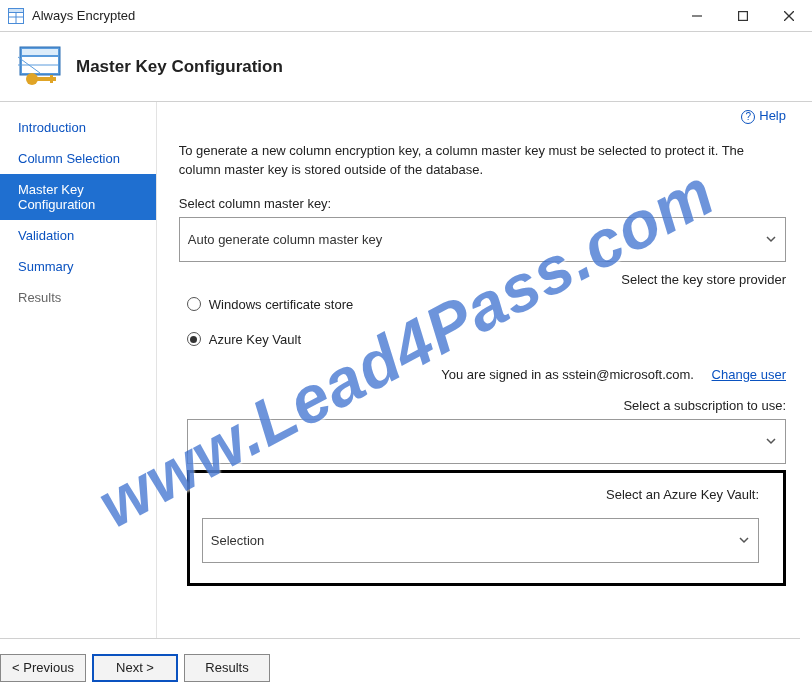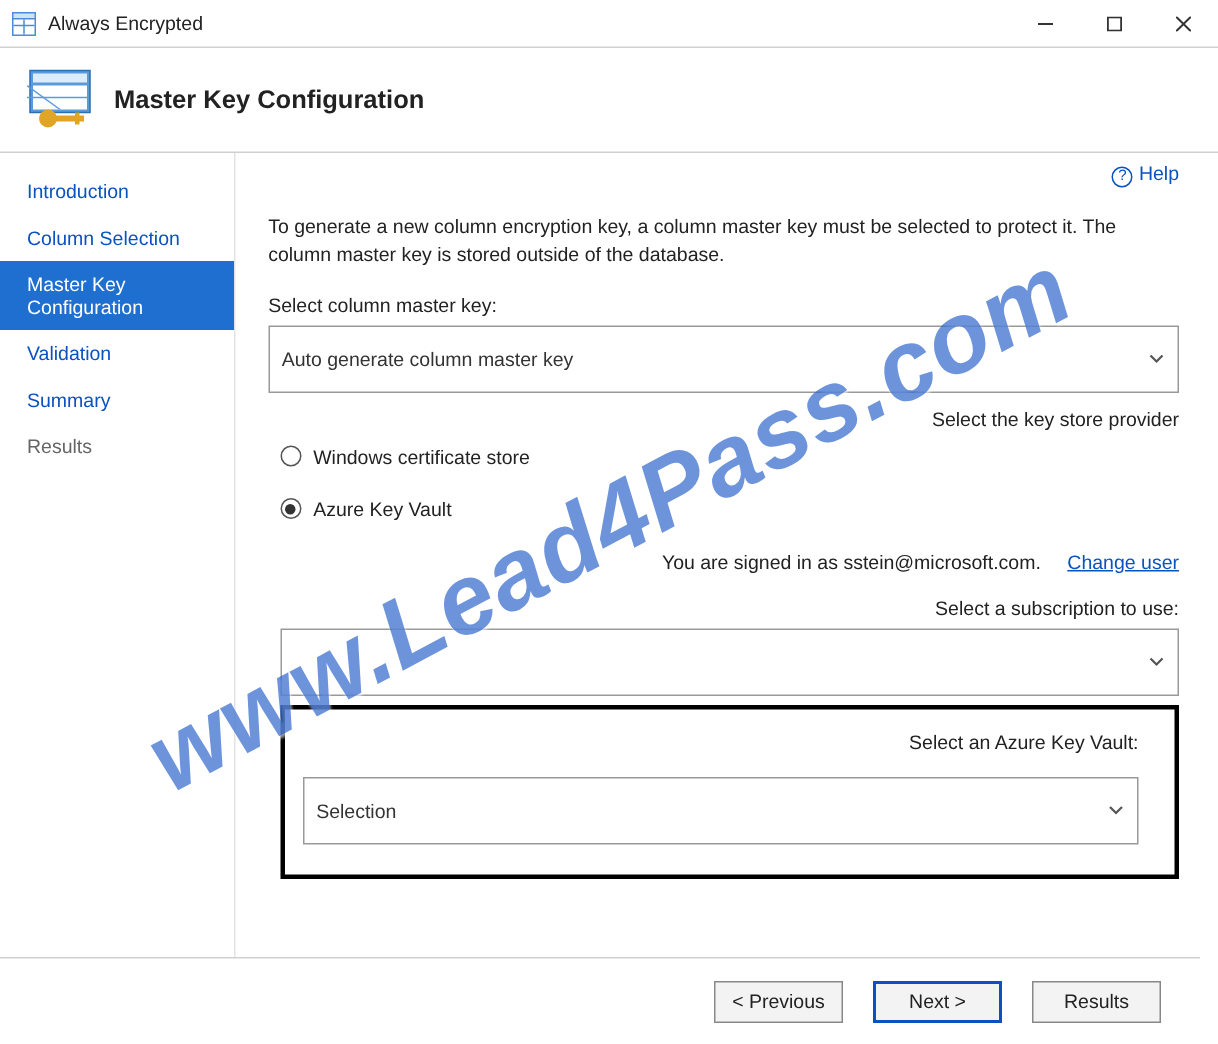--- a/index.html
+++ b/index.html
@@ -41,21 +41,21 @@
   .radio-row.last { }
   .radio-outer { width:14px; height:14px; border:1.5px solid #555; border-radius:50%; display:flex; align-items:center; justify-content:center; }
   .radio-inner { width:7px; height:7px; background:#333; border-radius:50%; }
 
   .signedin { margin:8px 0 16px 8px; }
   .signedin a { color:#0a52c0; text-decoration:underline; margin-left:14px; }
 
   .highlight-box { border:3px solid #000000; padding:14px 24px 20px 12px; margin-top:6px; }
 
   
-  .footer { position:absolute; bottom:0; left:0; right:12px; height:58px; border-top:1px solid #d0d0d0; display:flex; align-items:center; justify-content:flex-end; padding-right:26px; gap:20px; }
+  .footer { position:absolute; bottom:0; left:0; right:12px; height:58px; border-top:1px solid #d0d0d0; display:flex; align-items:center; justify-content:flex-start; padding-right:26px; gap:6px; }
   .btn { min-width:86px; height:28px; border:1px solid #888; background:#f3f3f3; display:flex; align-items:center; justify-content:center; font-size:13px; cursor:pointer; }
   .btn.primary { border:2px solid #0a52c0; }
 
   
   .watermark { position:absolute; left:50%; top:50%; transform:translate(-50%,-50%) rotate(-28deg); font-size:66px; font-weight:700; font-style:italic; color:rgba(30,90,200,0.65); pointer-events:none; white-space:nowrap; text-shadow:0 2px 2px rgba(255,255,255,0.6); letter-spacing:1px; font-family:"Segoe UI", Arial, sans-serif; }
 </style>
 </head>
 <body>
 
 <div class="titlebar">

